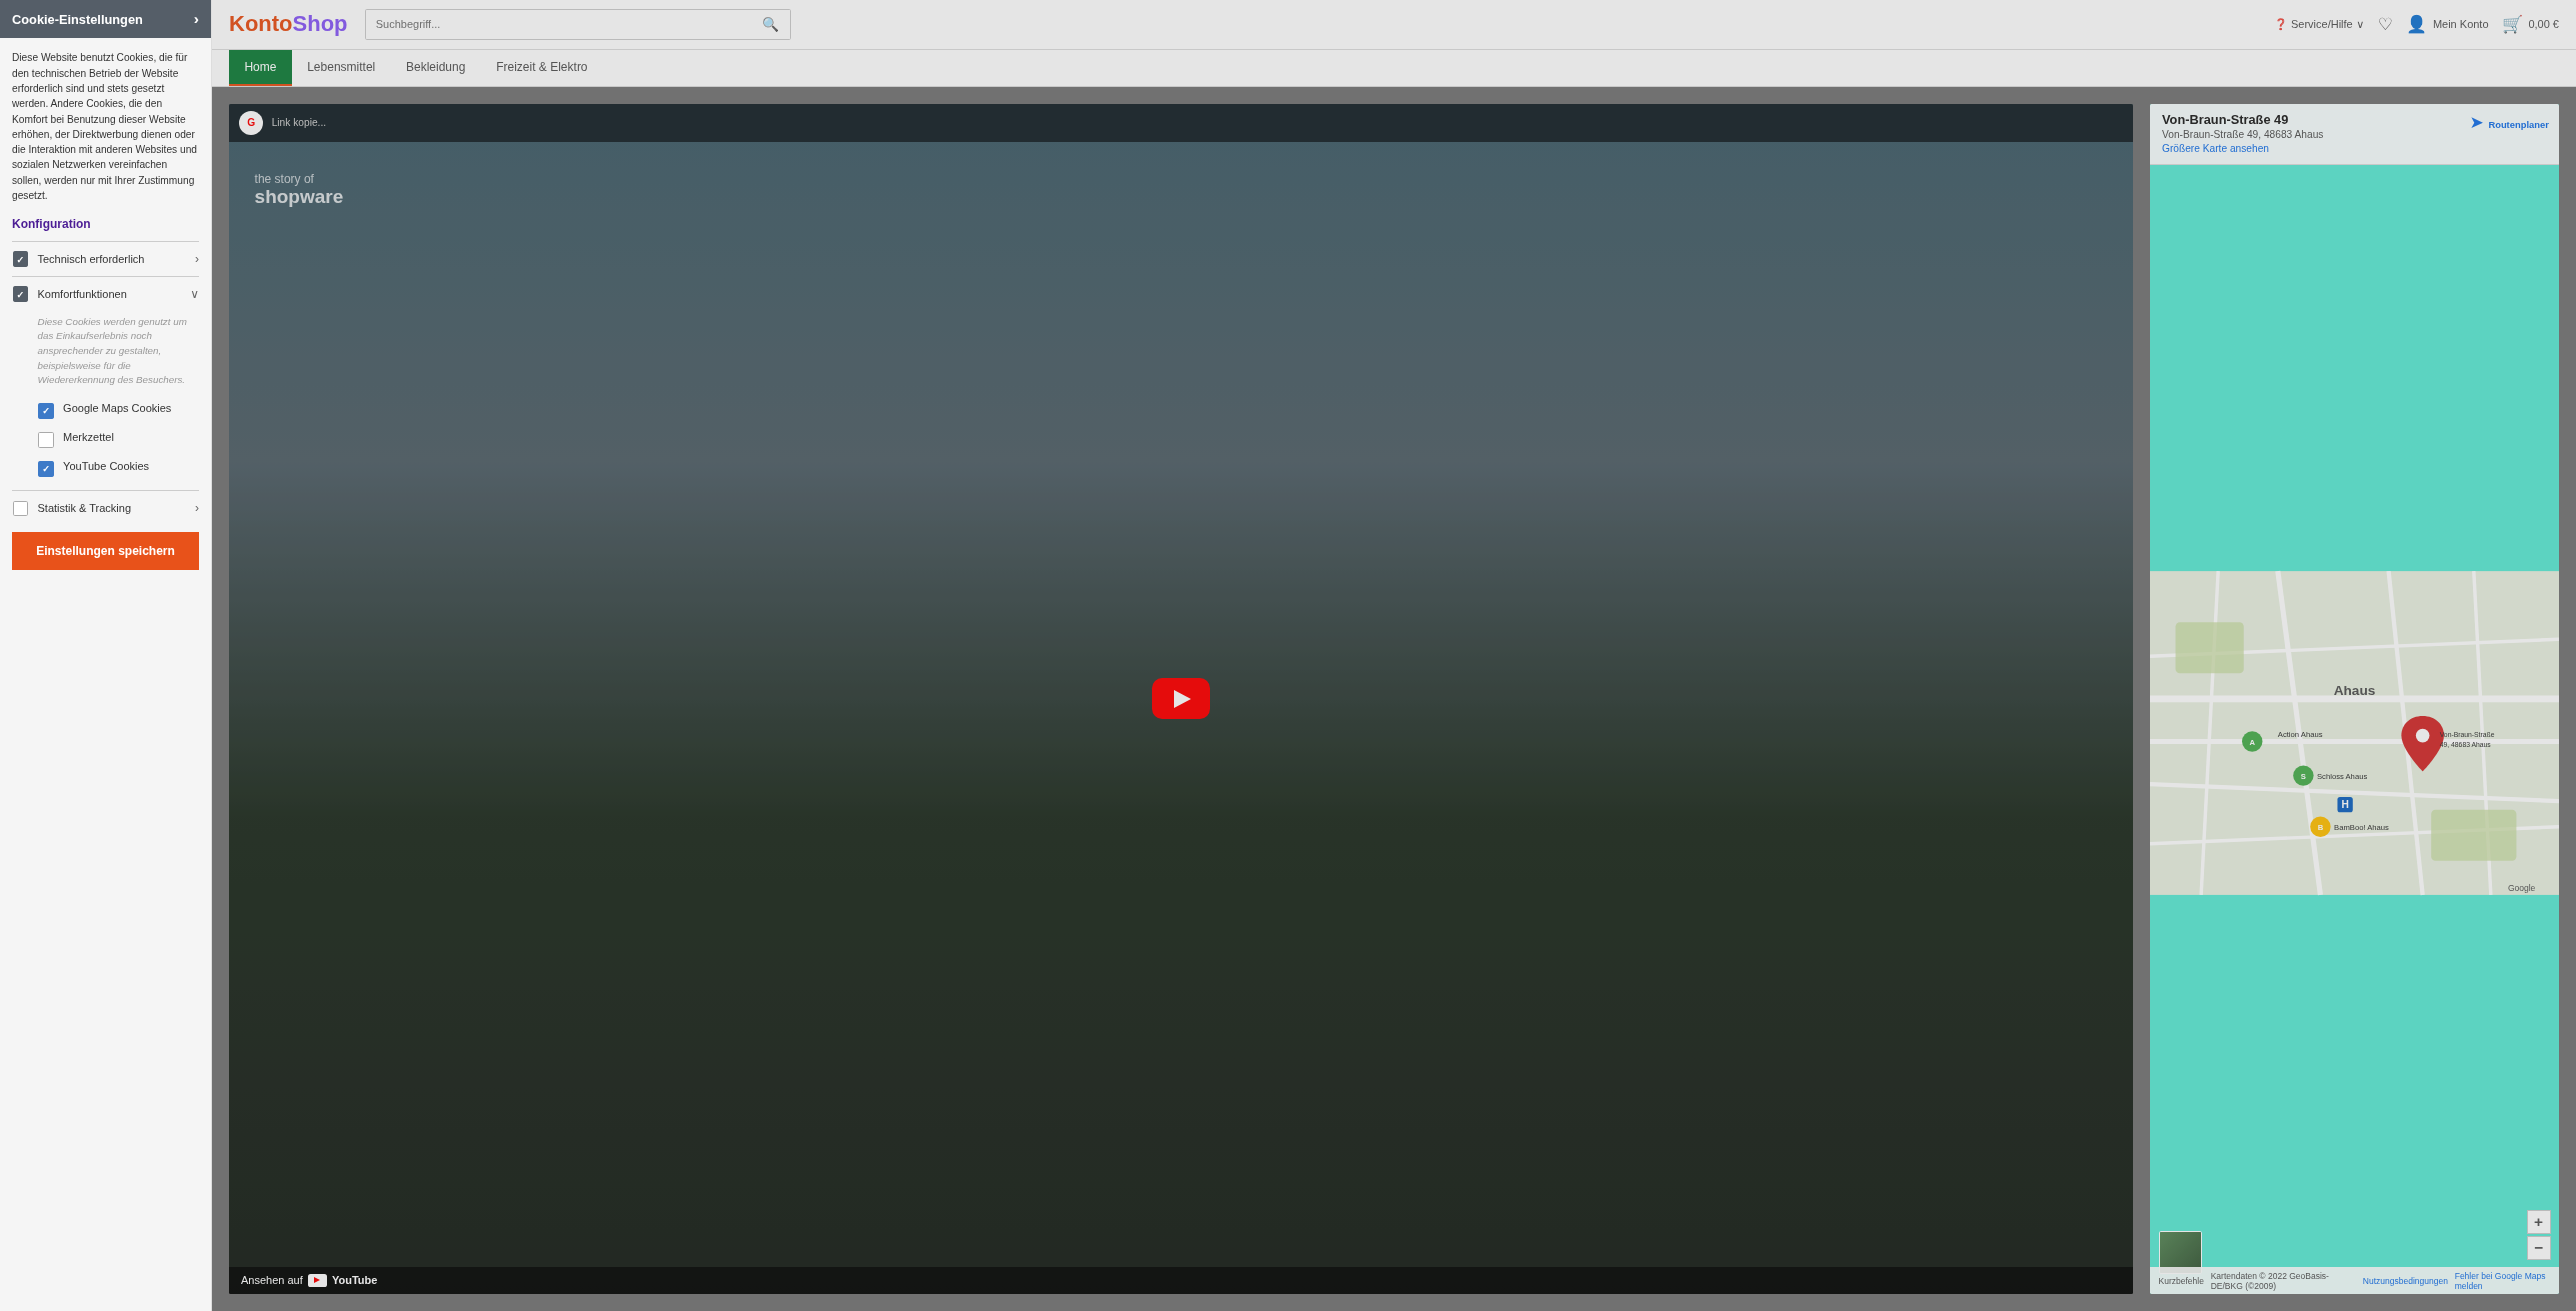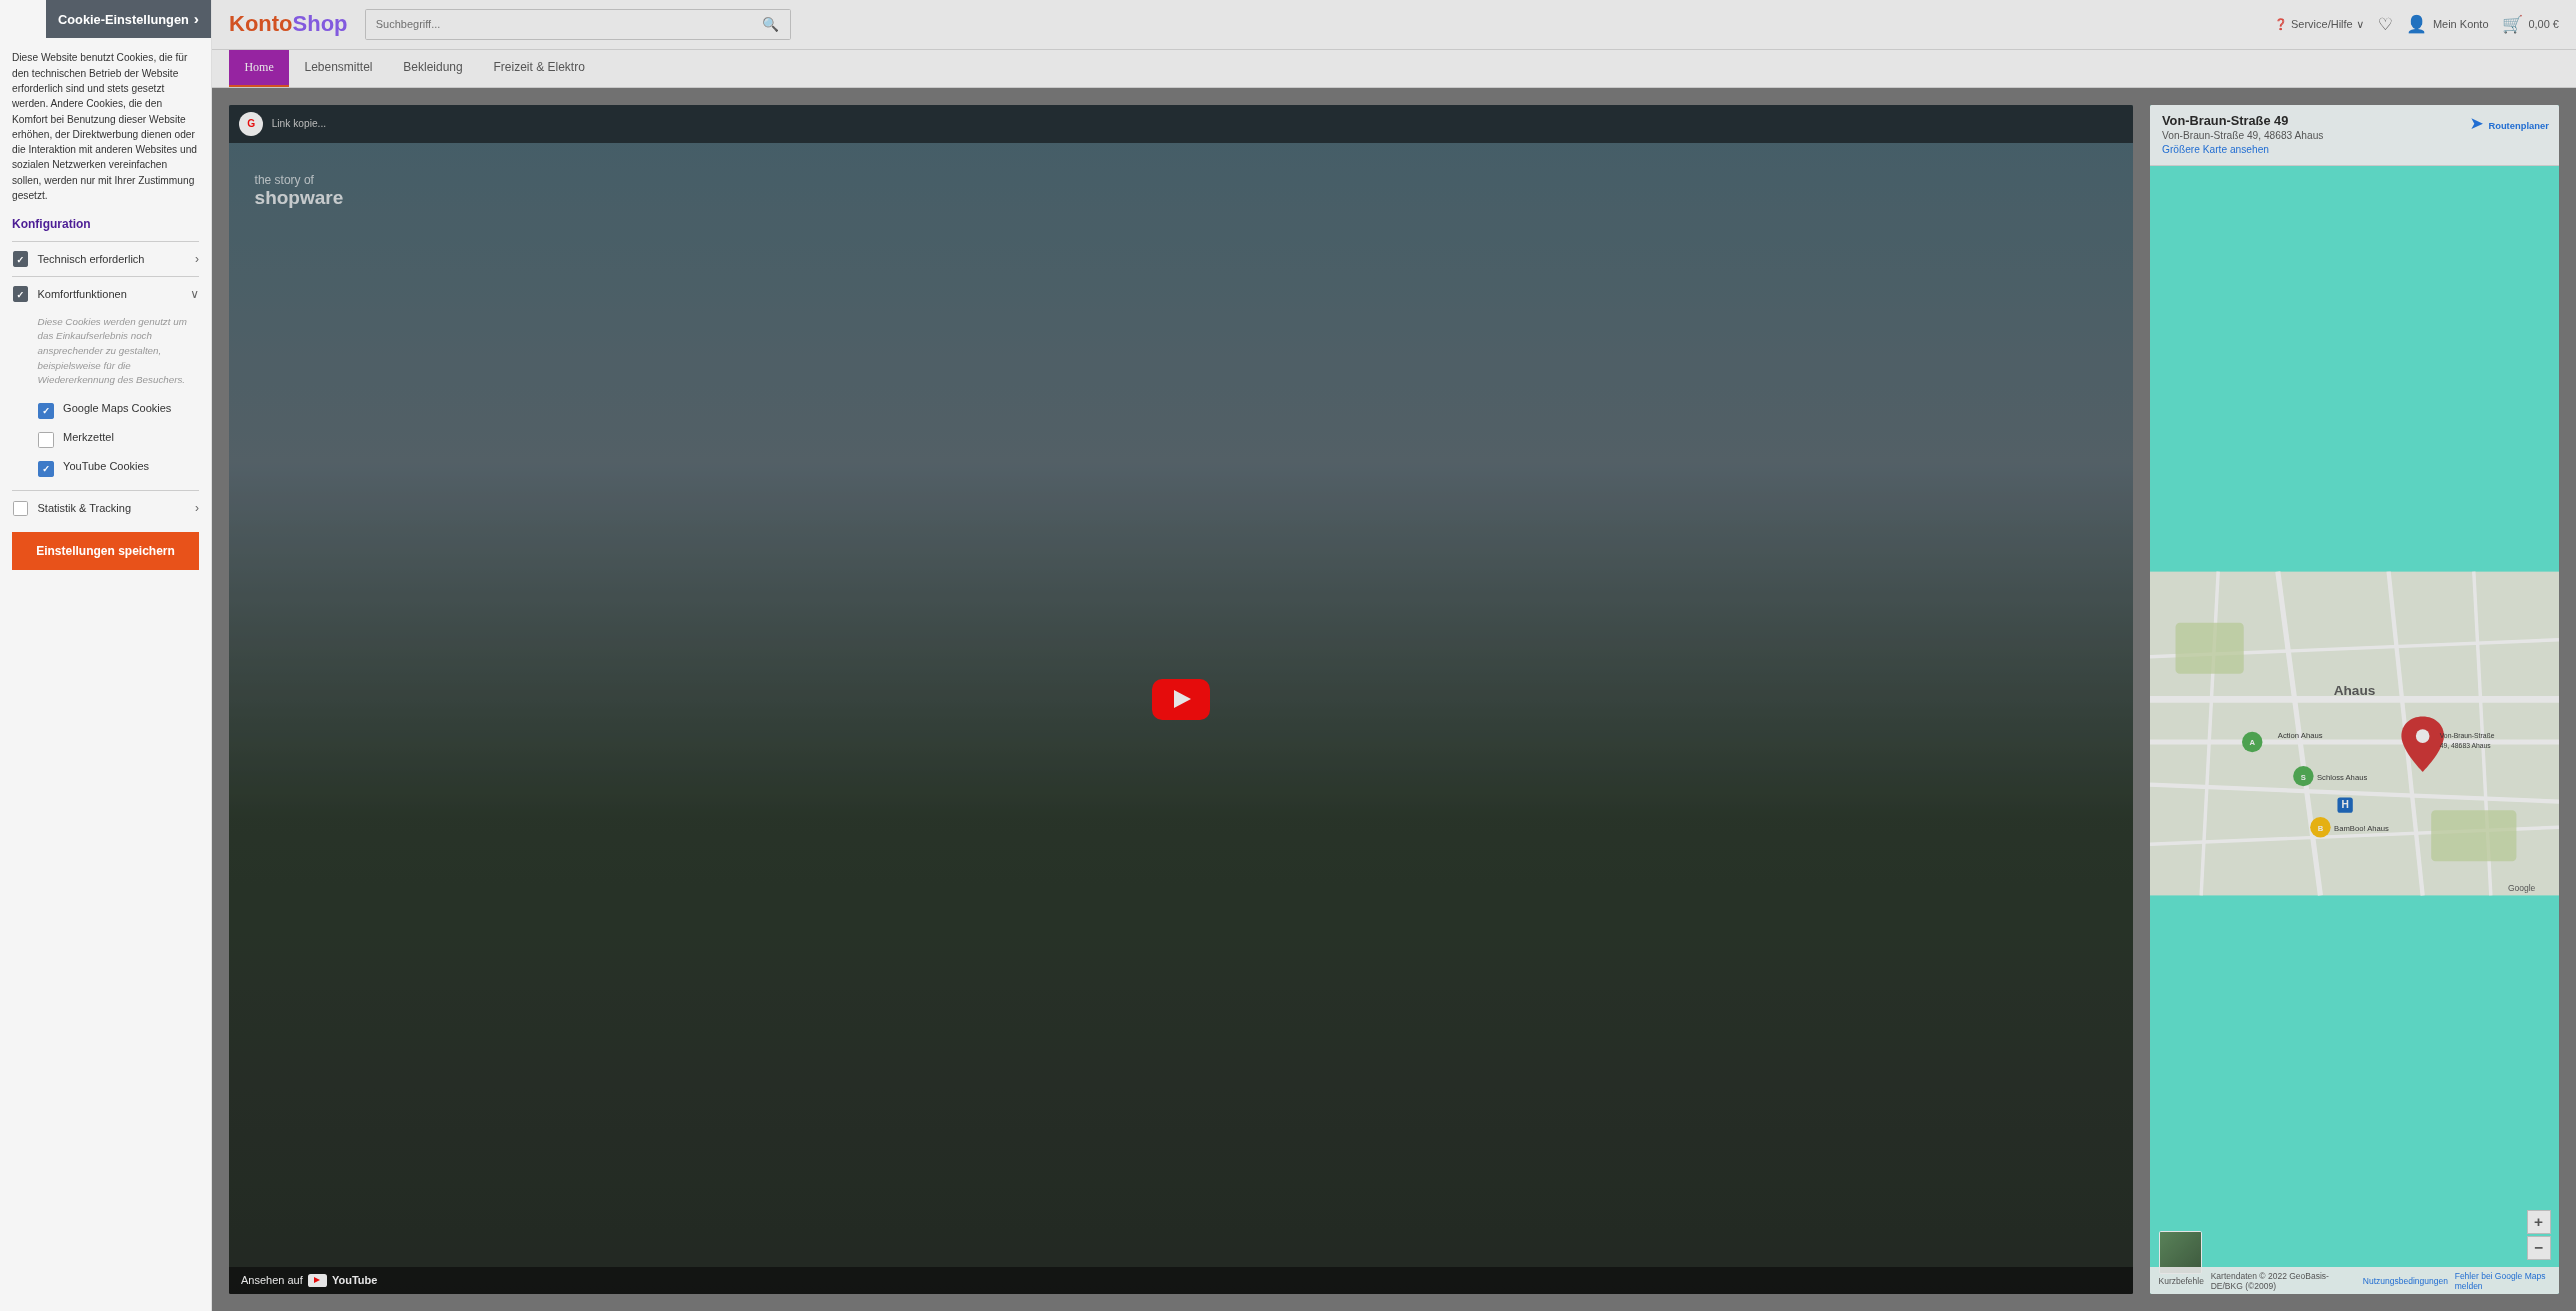--- a/index.html
+++ b/index.html
@@ -22,21 +22,20 @@
 
     .cookie-header {
       background: #555e68;
       color: #fff;
       padding: 10.2px 12px;
       font-size: 12.8px;
       font-weight: bold;
       display: flex;
       align-items: center;
       justify-content: space-between;
-      margin-left: 46px;
     }
 
     .cookie-header .chevron-icon {
       font-size: 15.4px;
       cursor: pointer;
     }
 
     .cookie-body {
       padding: 12px;
       flex: 1;
@@ -273,24 +272,23 @@
 
     .nav-item {
       padding: 10.2px 15.4px;
       font-size: 12px;
       color: #555;
       cursor: pointer;
       border-bottom: 2.6px solid transparent;
     }
 
     .nav-item.active {
-      background: #a21caf;
+      background: #15803d;
       color: #fff;
       border-bottom: 2.6px solid #e8521a;
-      font-family: Liberation Serif, serif;
     }
 
     
     .shop-content {
       flex: 1;
       display: flex;
       padding: 17px;
       gap: 17px;
       background: #777;
     }

